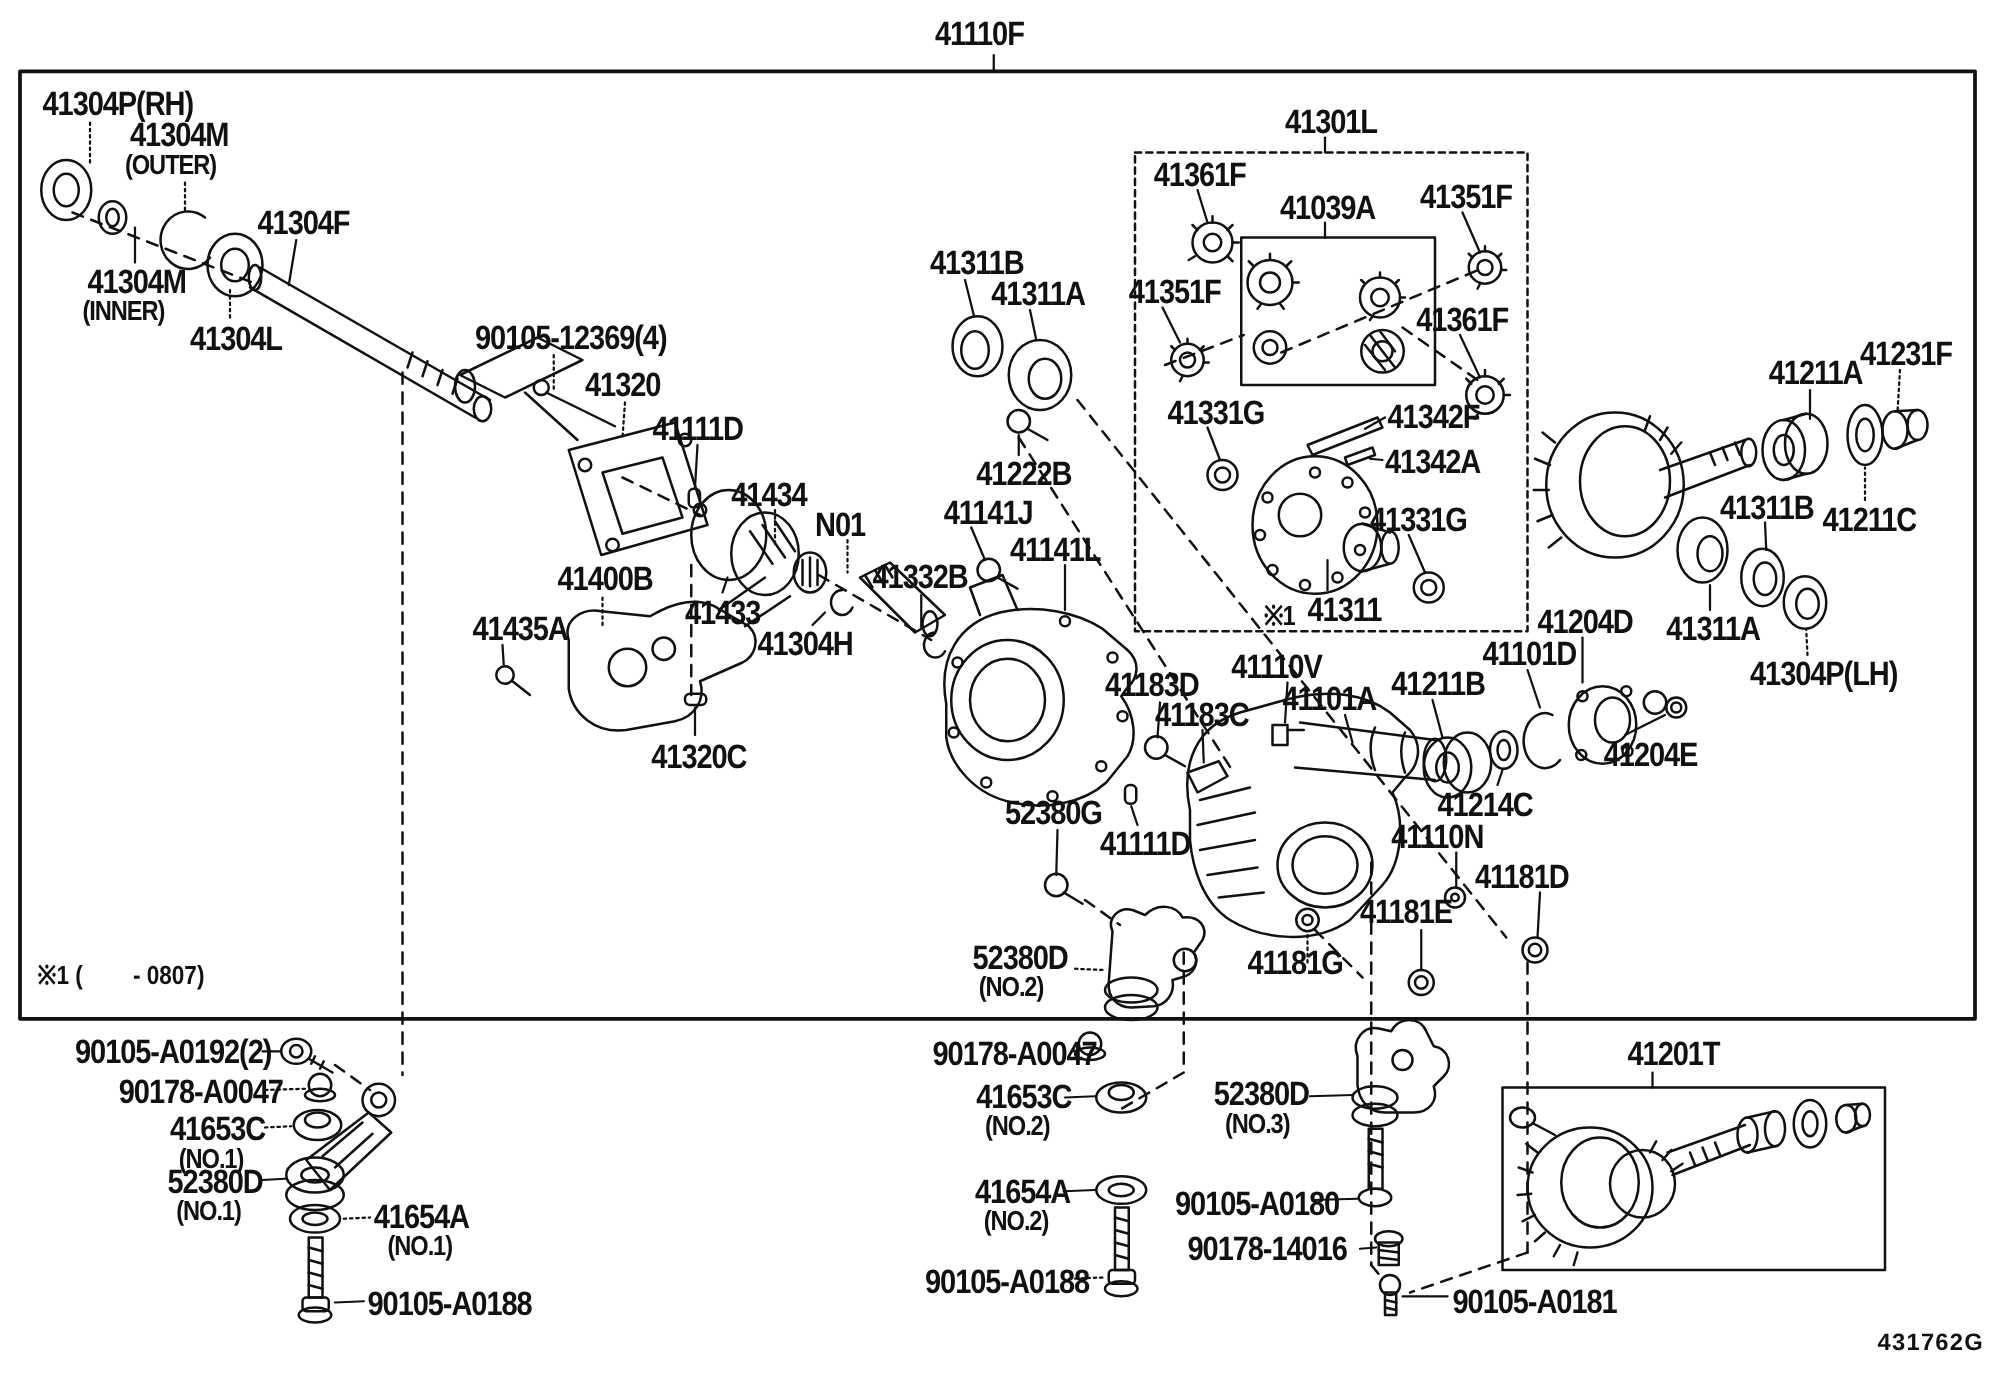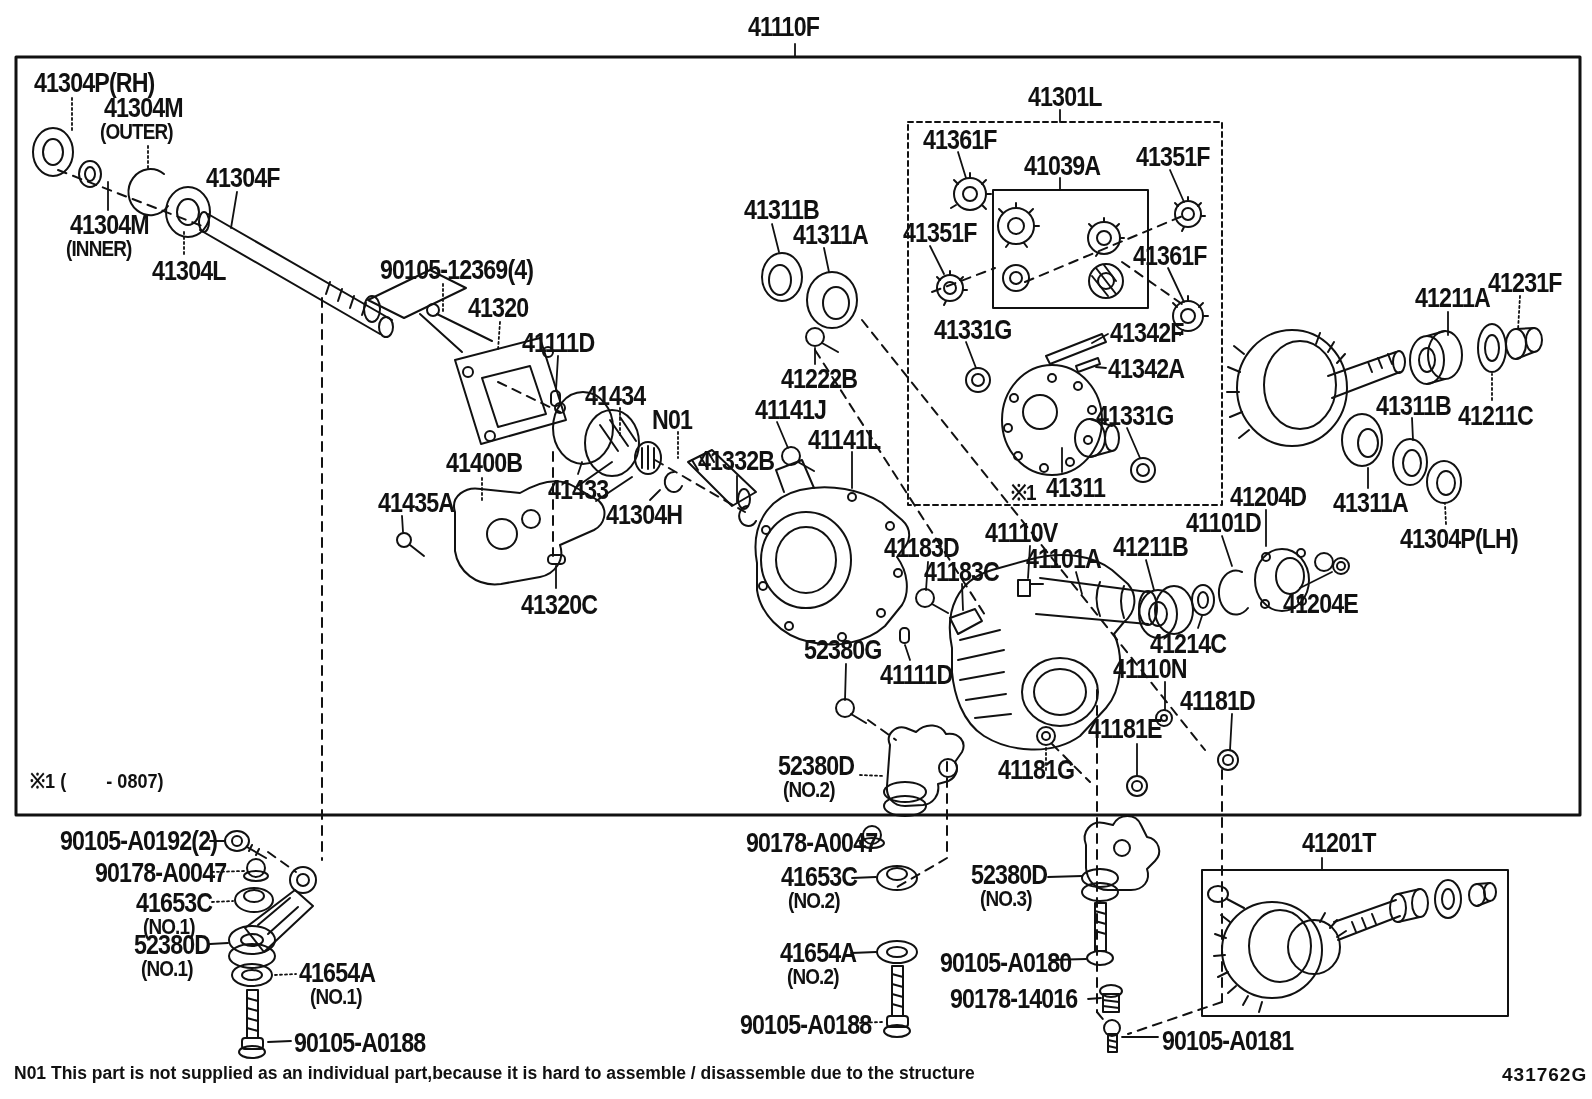--- a/index.html
+++ b/index.html
@@ -490,15 +490,14 @@
       <div class="lbl" style="left: 740px; top: 1012px;">90105-A0188</div>
       <div class="lbl" style="left: 971px; top: 862px;">52380D</div>
       <div class="lbl sm" style="left: 980px; top: 888px;">(NO.3)</div>
       <div class="lbl" style="left: 940px; top: 950px;">90105-A0180</div>
       <div class="lbl" style="left: 950px; top: 986px;">90178-14016</div>
       <div class="lbl" style="left: 1162px; top: 1028px;">90105-A0181</div>
       <div class="lbl" style="left: 1302px; top: 830px;">41201T</div>
       <div class="lbl xs" style="left: 30px; top: 770px;">※1 (        - 0807)</div>
     </div>
 
-  <div class="note">N01 This part is not supplied as an individual part,because it is hard to assemble / disassemble due to the structure</div>
   <div class="code">431762G</div>
 </div>
 
 </body></html>

